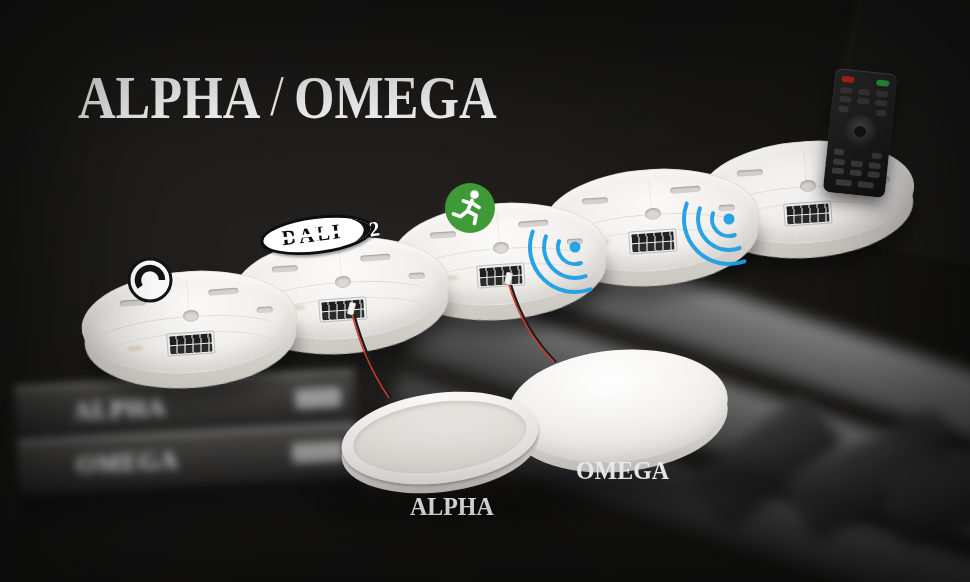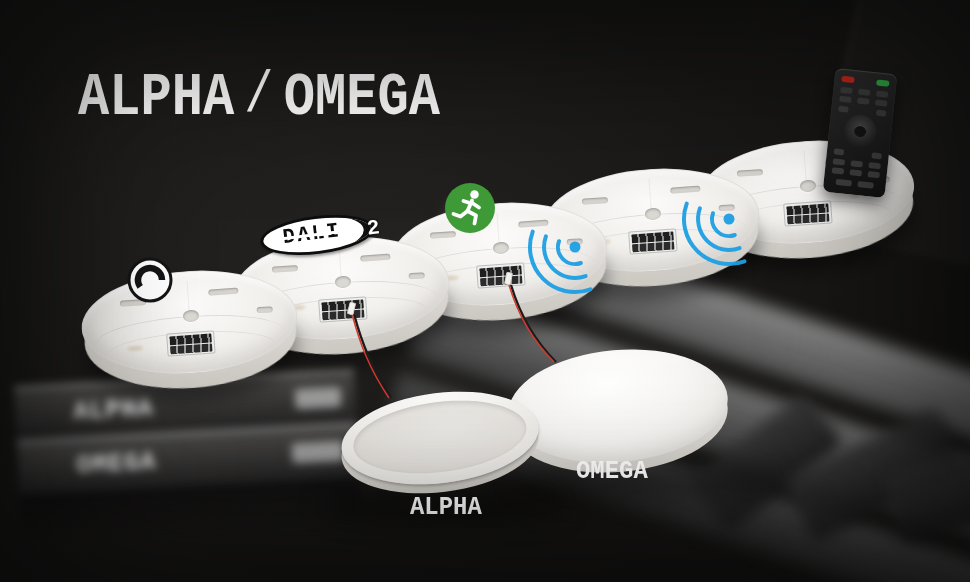--- a/index.html
+++ b/index.html
@@ -1,20 +1,20 @@
 <!DOCTYPE html>
 <html><head>
 <meta charset="utf-8">
 <style>
   html,body{margin:0;padding:0;background:#000;}
   .stage{position:relative;width:970px;height:582px;overflow:hidden;
     background:
       radial-gradient(ellipse at 40% 45%, rgba(255,255,255,0.05), rgba(0,0,0,0) 58%),
       linear-gradient(135deg,#1c1b1a 0%,#181716 45%,#141312 100%);
-    font-family:Liberation Mono, monospace;}
+    font-family:Liberation Serif, serif;}
   .stage *{box-sizing:border-box;}
 
   
   .bg-box-right{position:absolute;left:455px;top:205px;width:640px;transform:rotate(18deg);transform-origin:left top;filter:blur(8px);opacity:.92;z-index:1;}
   .bg-band{width:100%;border-radius:3px;}
   .bg-band.a{height:62px;background:linear-gradient(180deg,#8d8d8d,#575757);border-top:3px solid #b8b8b8;margin-bottom:24px;}
   .bg-band.b{height:70px;background:linear-gradient(180deg,#747474,#404040);border-top:3px solid #a5a5a5;margin-bottom:22px;}
   .bg-band.c{height:58px;background:linear-gradient(180deg,#4a4a4a,#262626);border-top:2px solid #6f6f6f;}
   .bg-box-topright{position:absolute;left:838px;top:-40px;width:240px;height:300px;transform:rotate(12deg);background:#1d1c1b;border-left:2px solid rgba(255,255,255,.08);filter:blur(3px);z-index:1;}
   .bg-fan{position:absolute;background:linear-gradient(180deg,#343434,#1a1a1a);border-radius:10px;filter:blur(7px);opacity:.9;z-index:1;}

